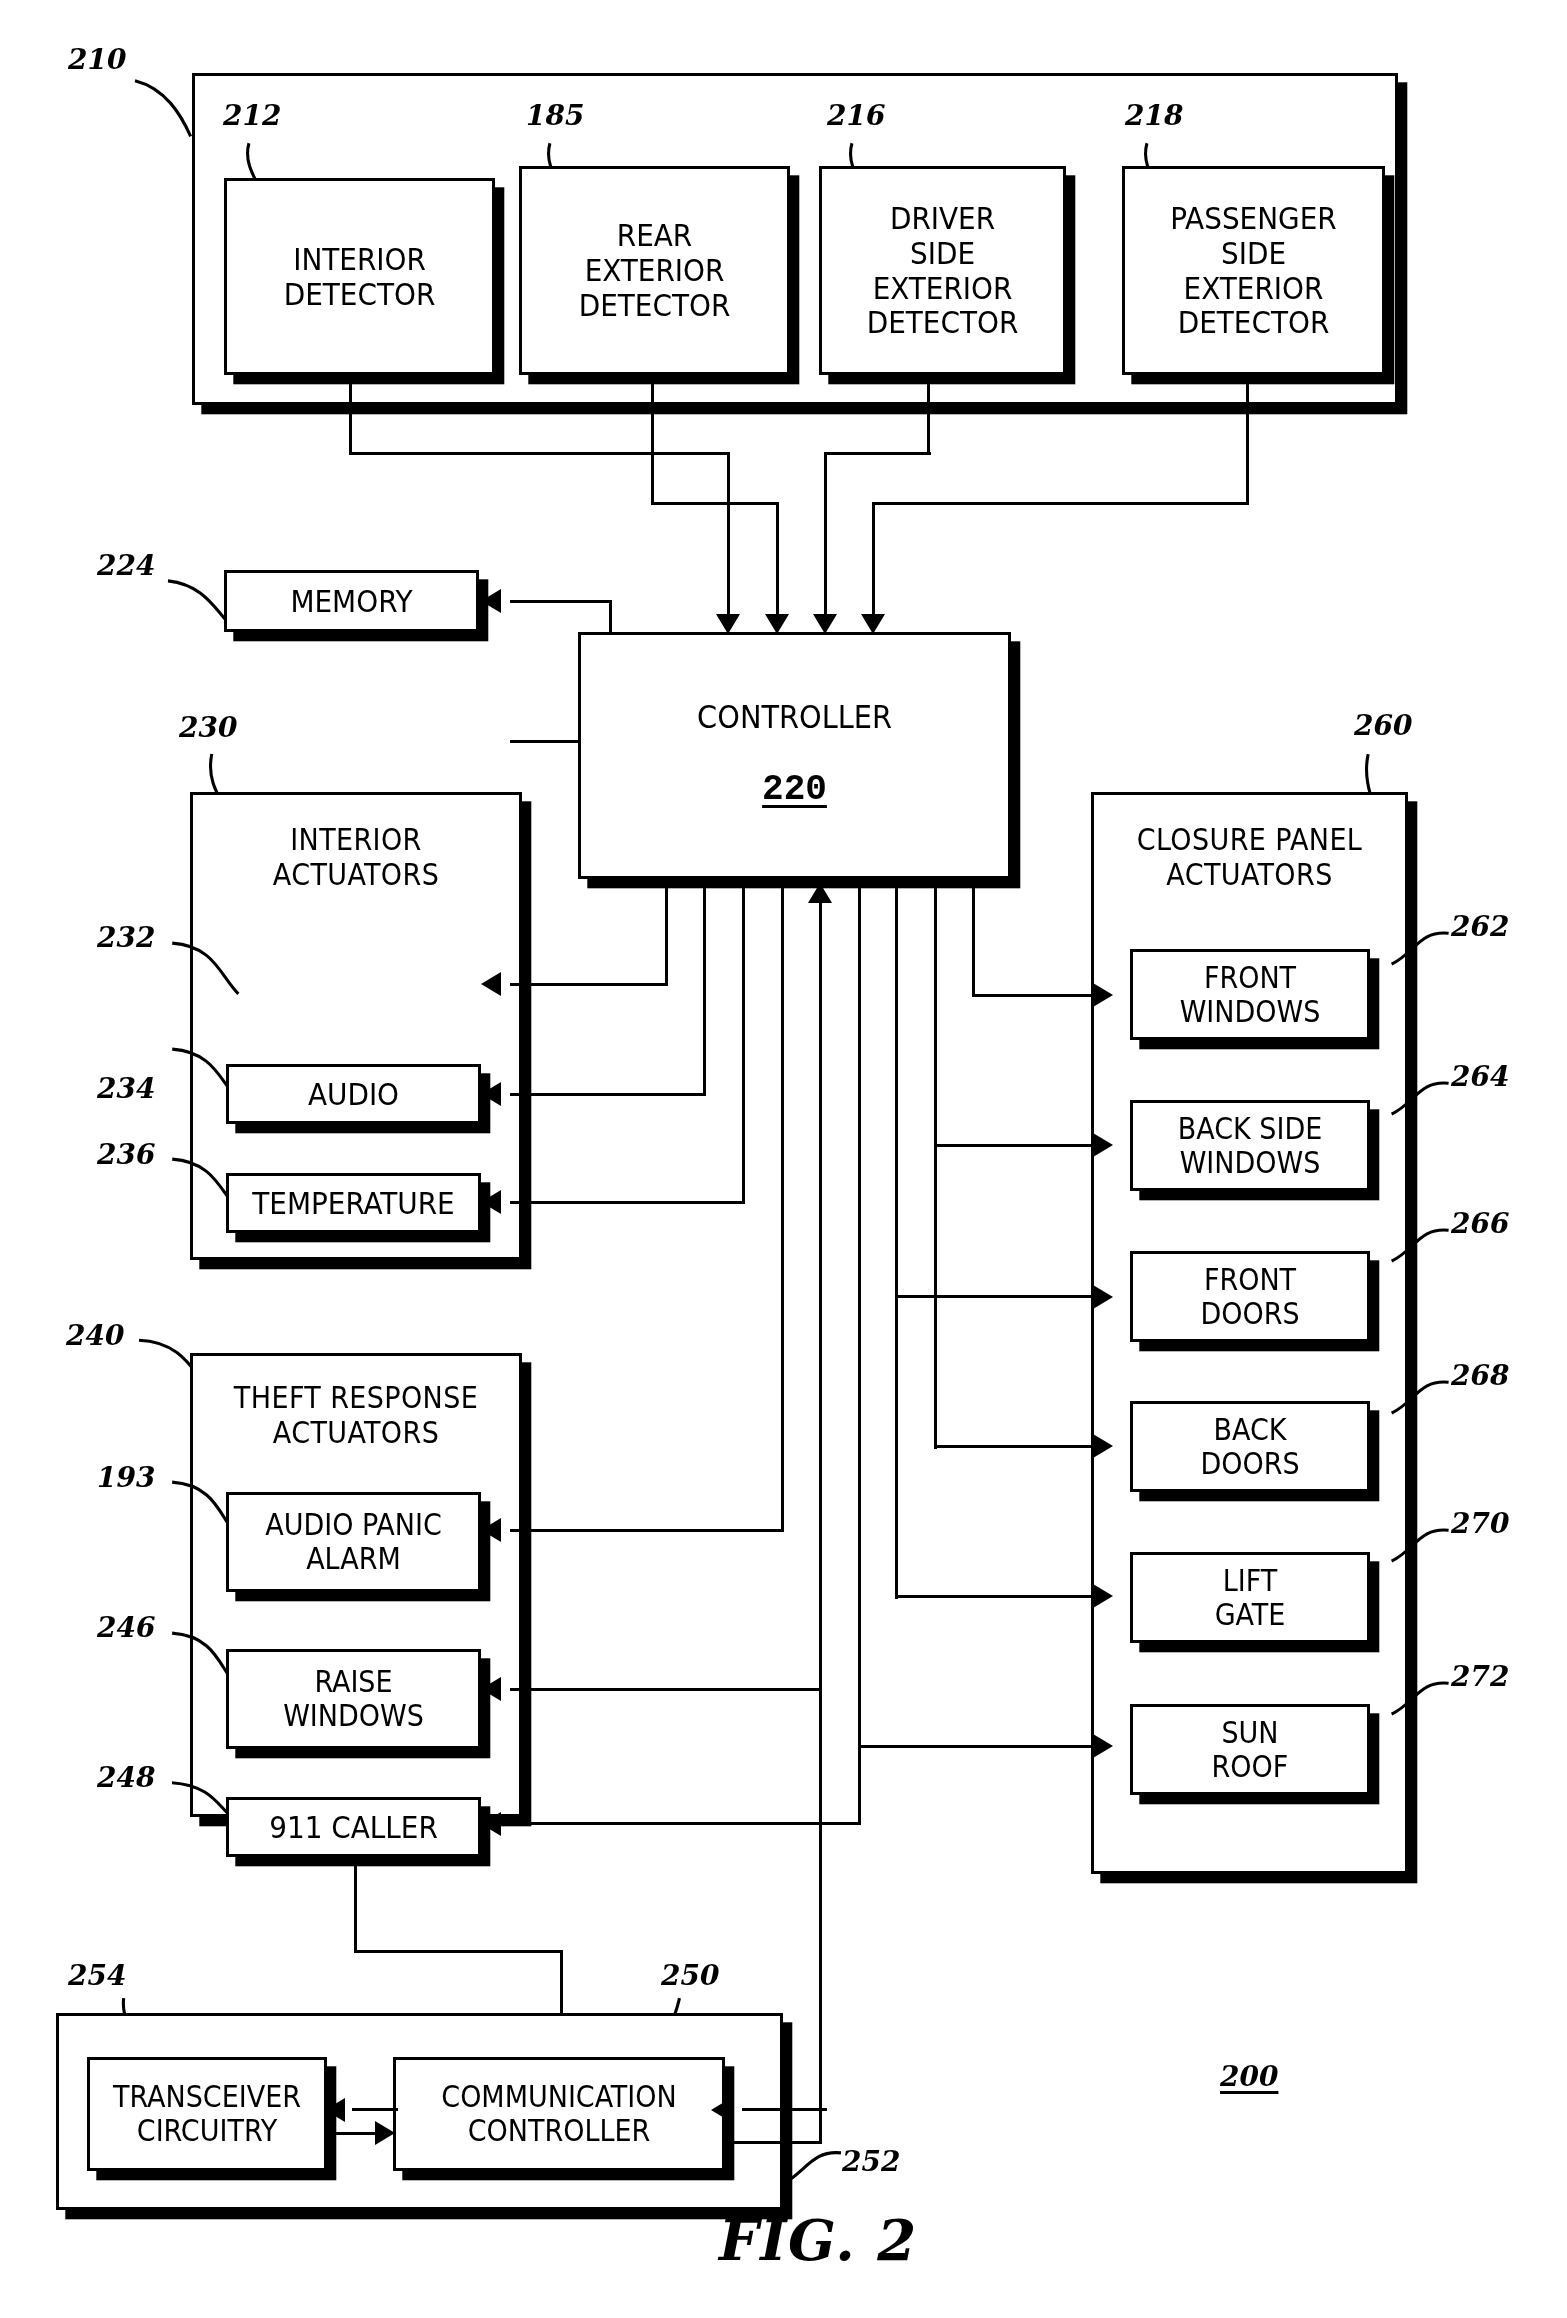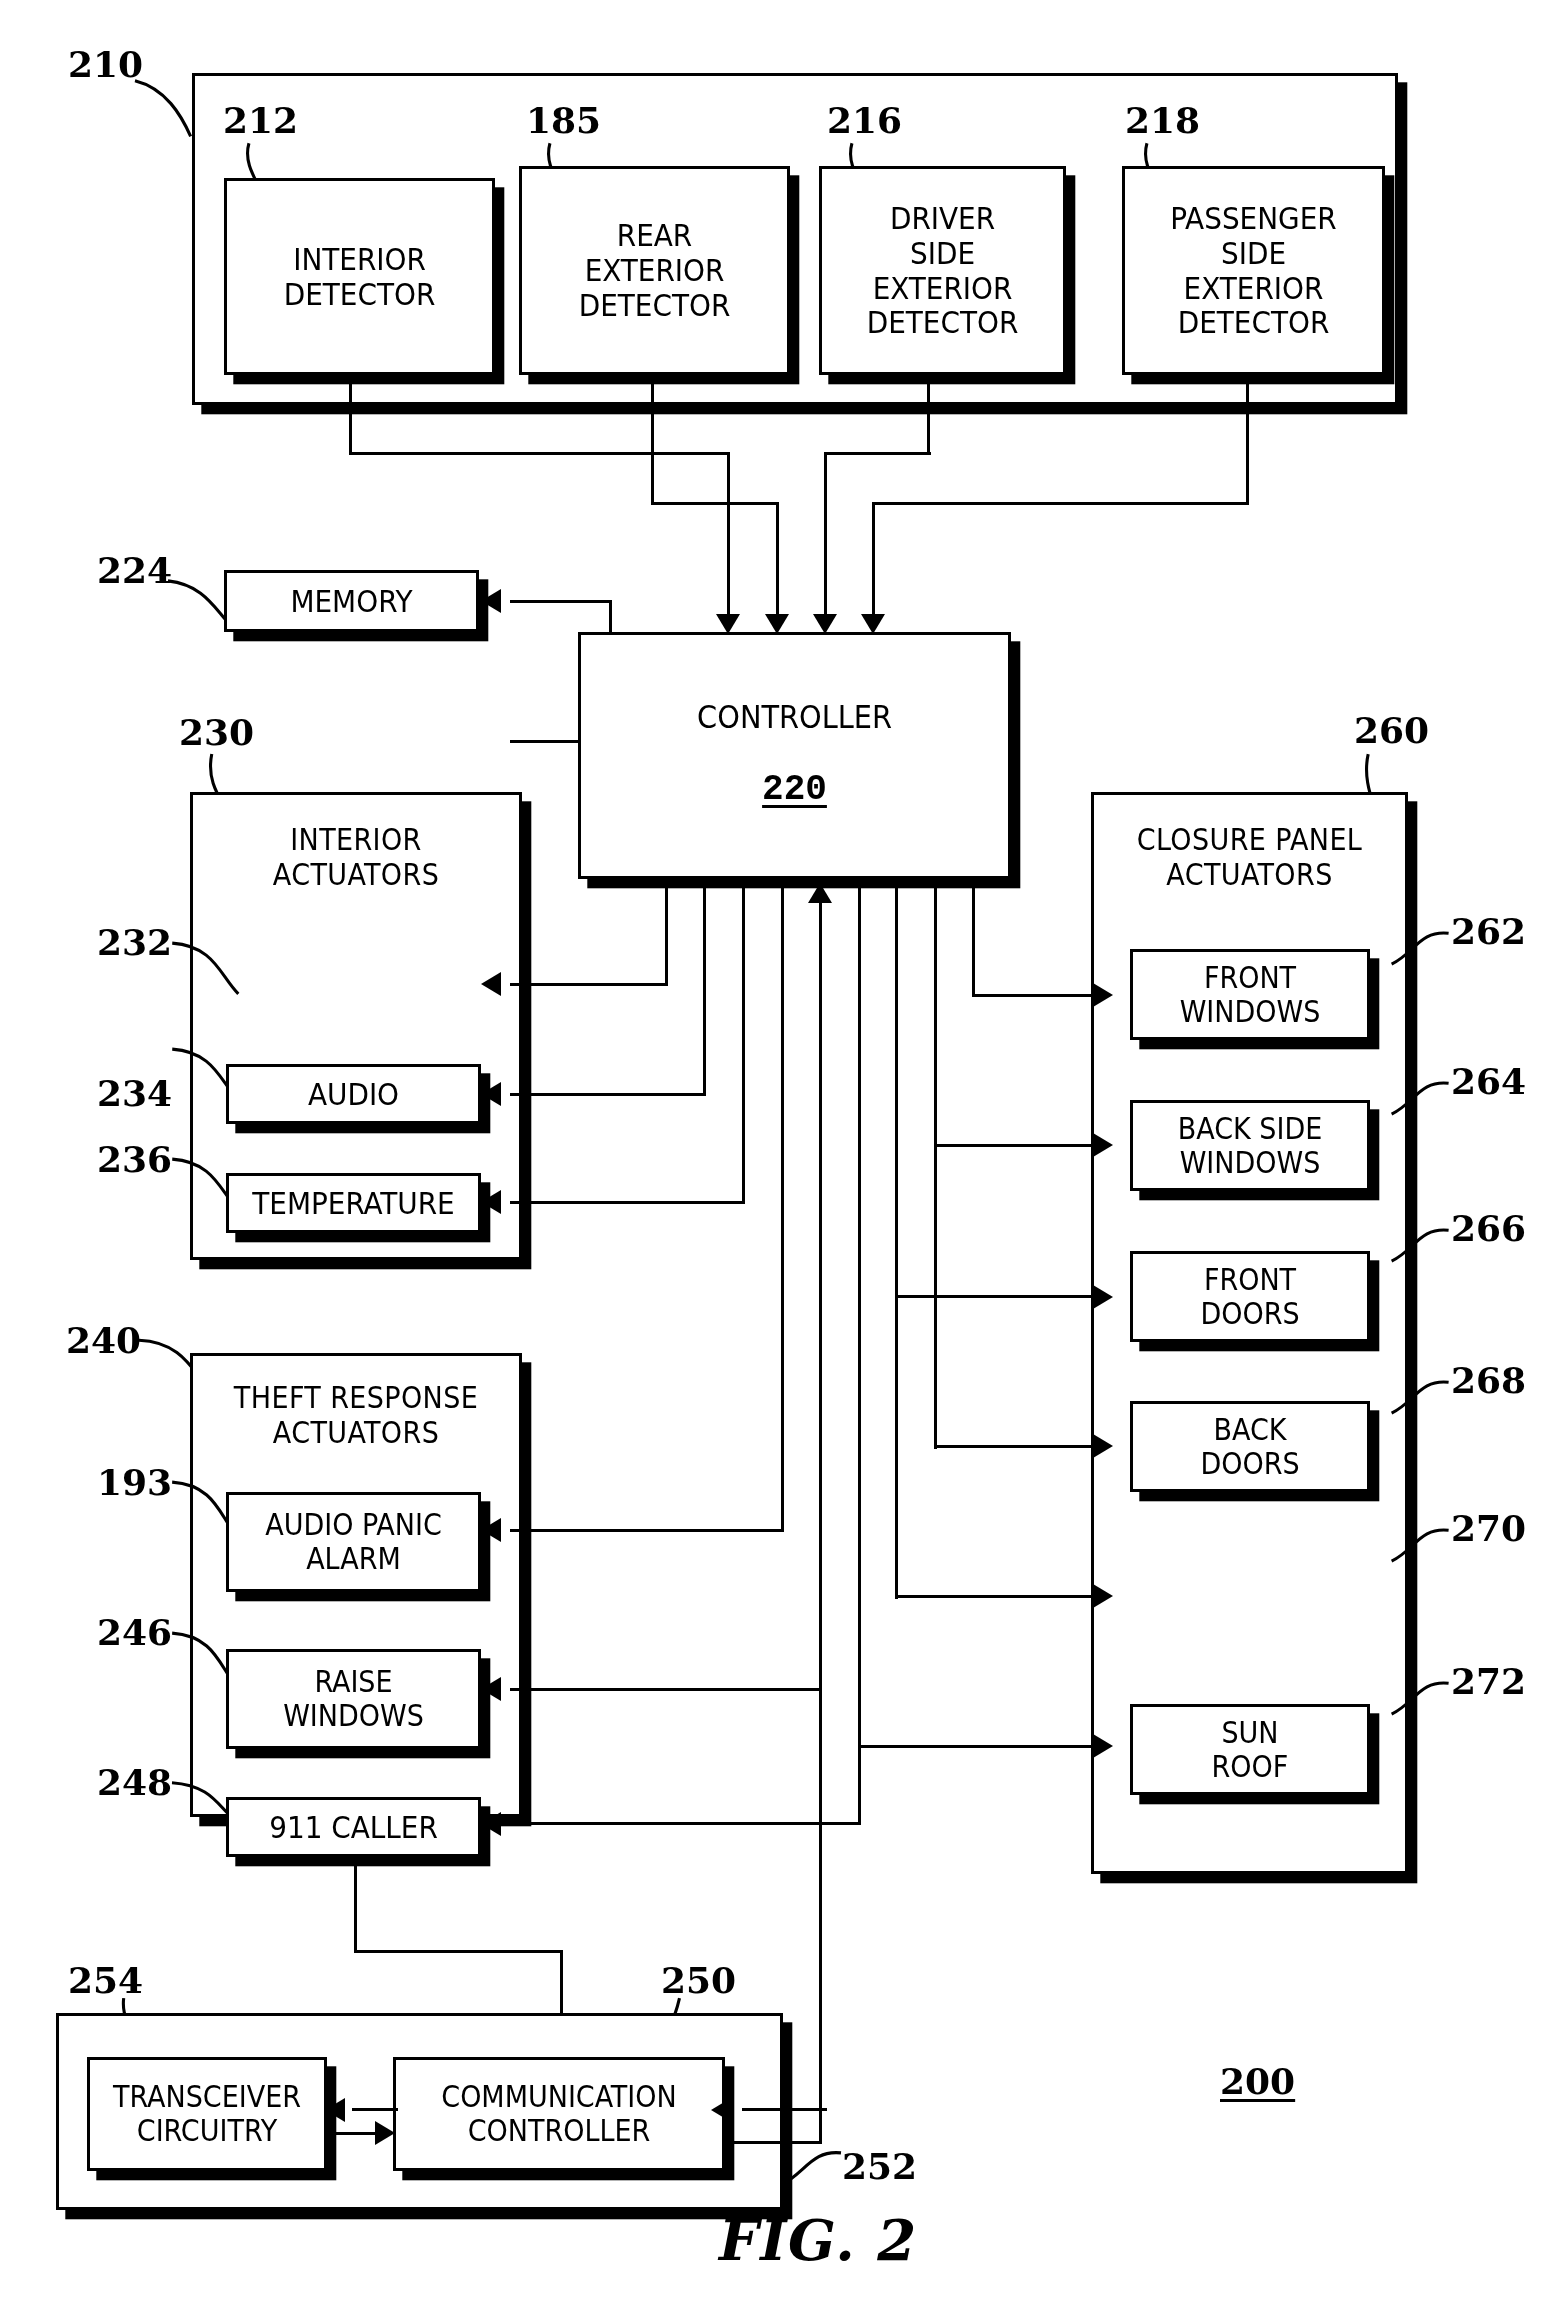--- a/index.html
+++ b/index.html
@@ -25,22 +25,23 @@
   }
   .grp-title{
     position:absolute;left:0;right:0;text-align:center;
     font-size:30px;letter-spacing:0.4px;line-height:1.18;color:#000;
   }
 
   
   .ref{
     position:absolute;color:#000;
     font-family:"DejaVu Serif","Liberation Serif",serif;
-    font-weight:bold;font-size:36px;letter-spacing:0px;
+    font-weight:bold;font-size:28px;letter-spacing:0px;
     white-space:nowrap;
+    font-style:italic;
   }
   .ulref{text-decoration:underline;text-underline-offset:5.4px;text-decoration-thickness:3.1px;}
 
   
   .h{position:absolute;height:0;border-top:3.9px solid #000;}
   .v{position:absolute;width:0;border-left:3.9px solid #000;}
 
   
   .ar{position:absolute;width:0;height:0;}
   .ar.down{border-left:12.4px solid transparent;border-right:12.4px solid transparent;border-top:20px solid #000;}
@@ -298,20 +299,24 @@
   </svg>
   <div class="box" style="left:1130px;top:1401px;width:240px;height:91px;font-size:30px;">
     <span style="white-space:pre-line">BACK
 DOORS</span>
   </div>
 
   <span class="ref" style="left:1451px;top:1507px;">270</span>
   <svg class="lead" style="left:1387px;top:1521px;width:77px;height:54px;" viewBox="0 0 100 70" width="77" height="54">
     <path d="M 80 12 C 42 8, 36 38, 6 52"></path>
   </svg>
+  <div class="box" style="left:1130px;top:1552px;width:240px;height:91px;font-size:30px;">
+    <span style="white-space:pre-line">LIFT
+GATE</span>
+  </div>
 
   <span class="ref" style="left:1451px;top:1660px;">272</span>
   <svg class="lead" style="left:1387px;top:1674px;width:77px;height:54px;" viewBox="0 0 100 70" width="77" height="54">
     <path d="M 80 12 C 42 8, 36 38, 6 52"></path>
   </svg>
   <div class="box" style="left:1130px;top:1704px;width:240px;height:91px;font-size:30px;">
     <span style="white-space:pre-line">SUN
 ROOF</span>
   </div>
 

